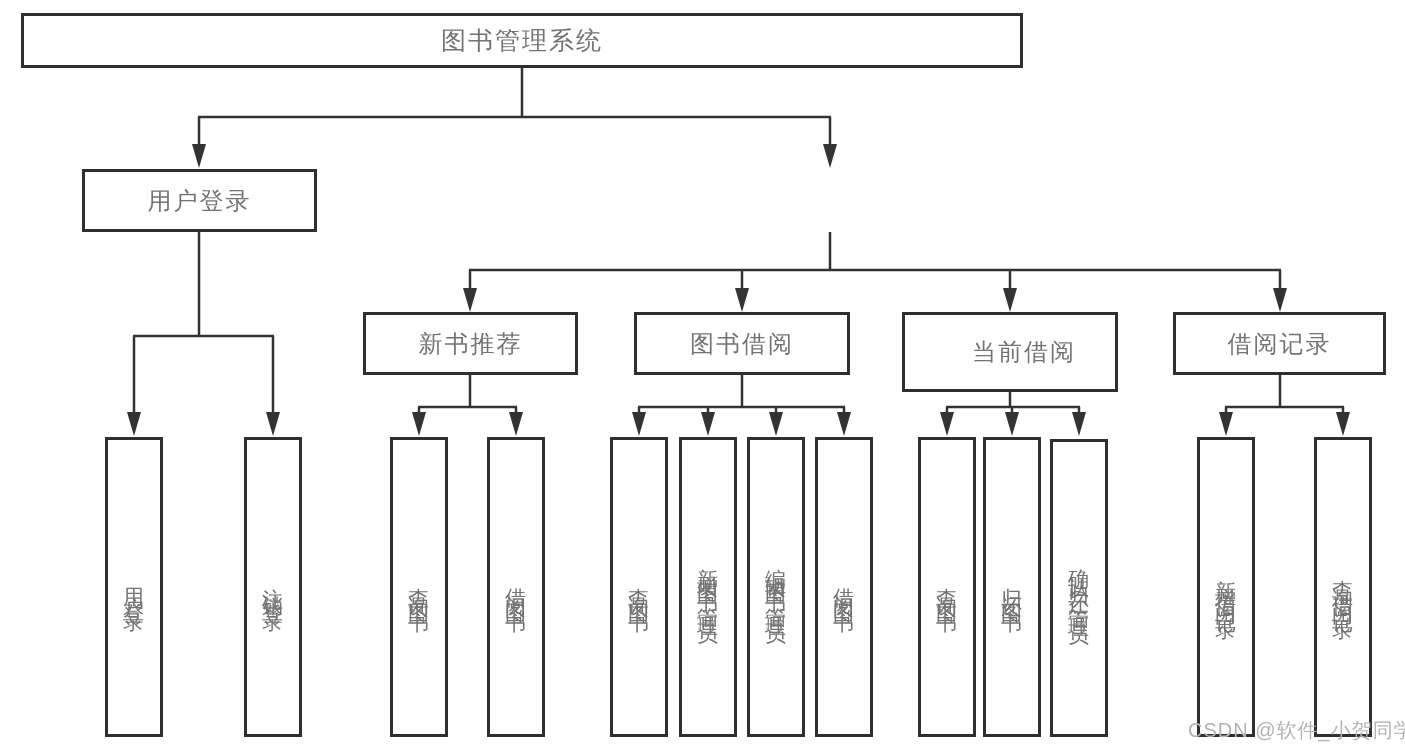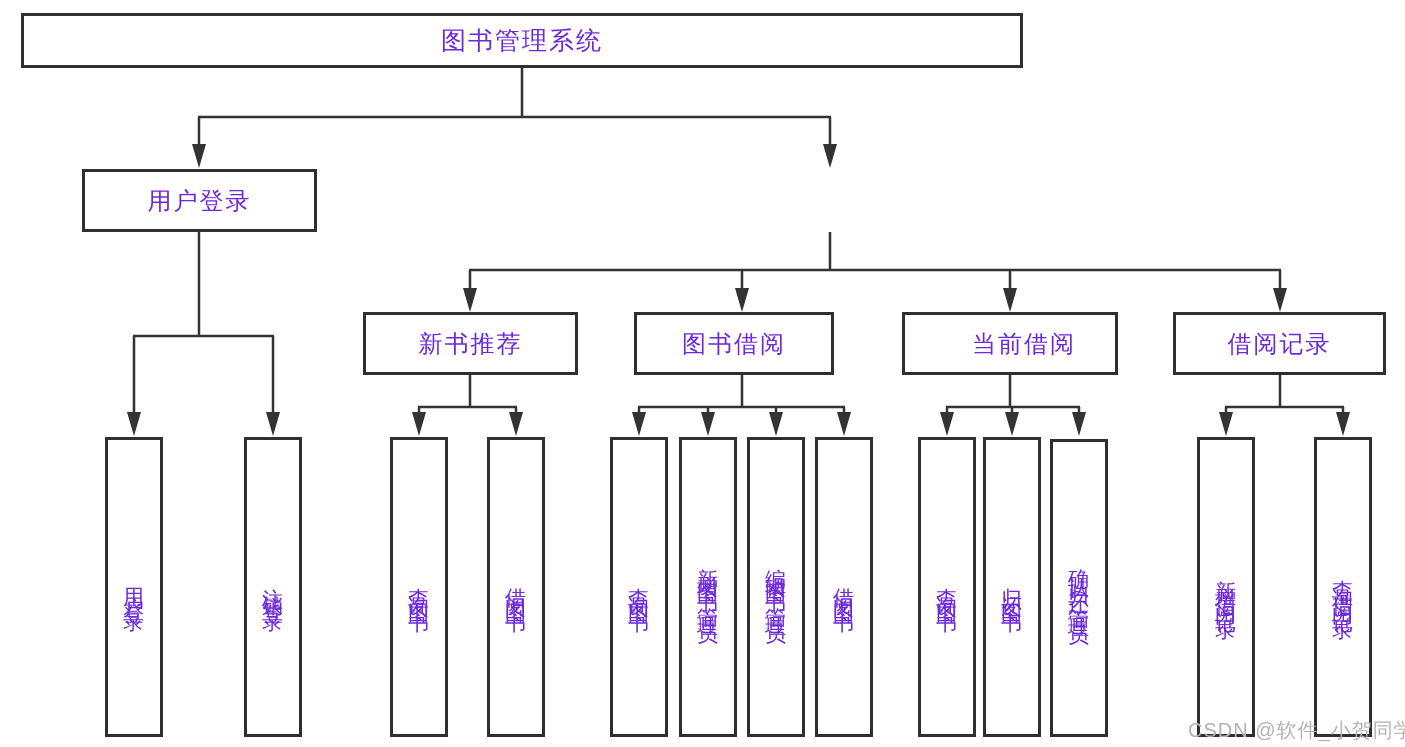--- a/index.html
+++ b/index.html
@@ -24,21 +24,21 @@
     pointer-events: none;
   }
   .node {
     position: absolute;
     box-sizing: border-box;
     border: 3px solid #2f2f2f;
     background: #ffffff;
     display: flex;
     align-items: center;
     justify-content: center;
-    color: #6d28d9;
+    color: #737373;
   }
   .hnode {
     font-size: 24px;
     letter-spacing: 2px;
     white-space: nowrap;
   }
   .root {
     font-size: 25px;
   }
   .leaf {
@@ -102,24 +102,24 @@
     <span>图书管理系统</span>
   </div>
 
   <div class="node hnode" style="left:82px; top:169px; width:235px; height:63px;">
     <span>用户登录</span>
   </div>
 
   <div class="node hnode" style="left:363px; top:312px; width:215px; height:63px;text-align:right;">
     <span>新书推荐</span>
   </div>
-  <div class="node hnode" style="left:634px; top:312px; width:200px; height:63px;">
+  <div class="node hnode" style="left:634px; top:312px; width:216px; height:63px;">
     <span>图书借阅</span>
   </div>
-  <div class="node hnode" style="left:902px; top:312px; width:216px; height:63px;padding-left:28px;">
+  <div class="node hnode" style="left:902px; top:312px; width:216px; height:80px;padding-left:28px;">
     <span>当前借阅</span>
   </div>
   <div class="node hnode" style="left:1173px; top:312px; width:213px; height:63px;">
     <span>借阅记录</span>
   </div>
 
   <div class="node leaf" style="left:105px; top:437px; width:58px; height:300px;">
     <span>用户登录</span>
   </div>
   <div class="node leaf" style="left:244px; top:437px; width:58px; height:300px;">

